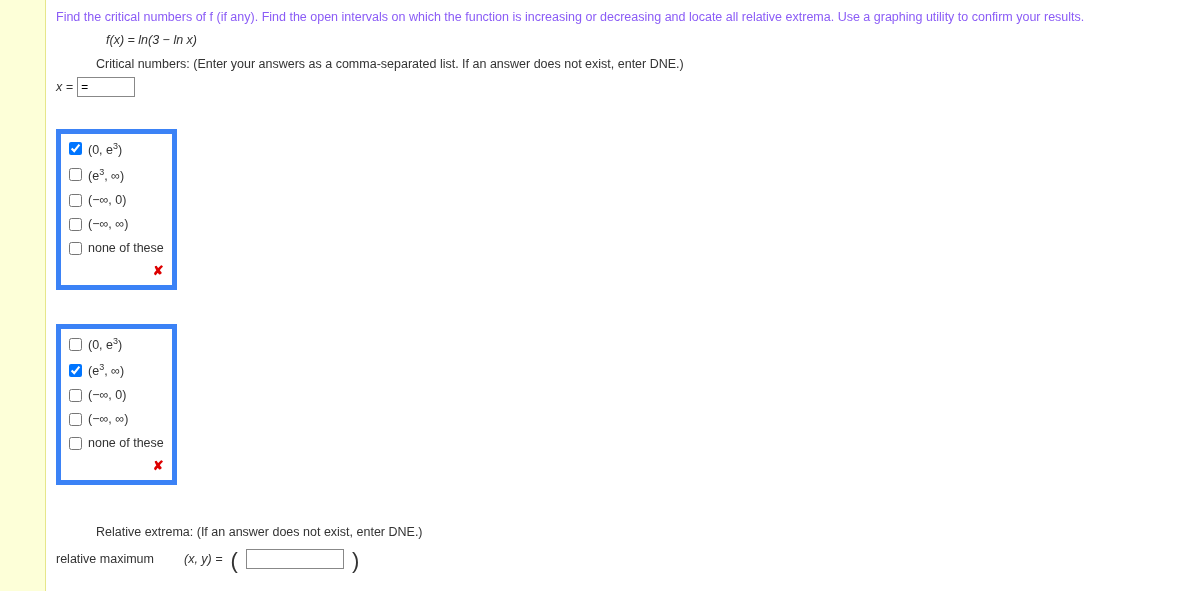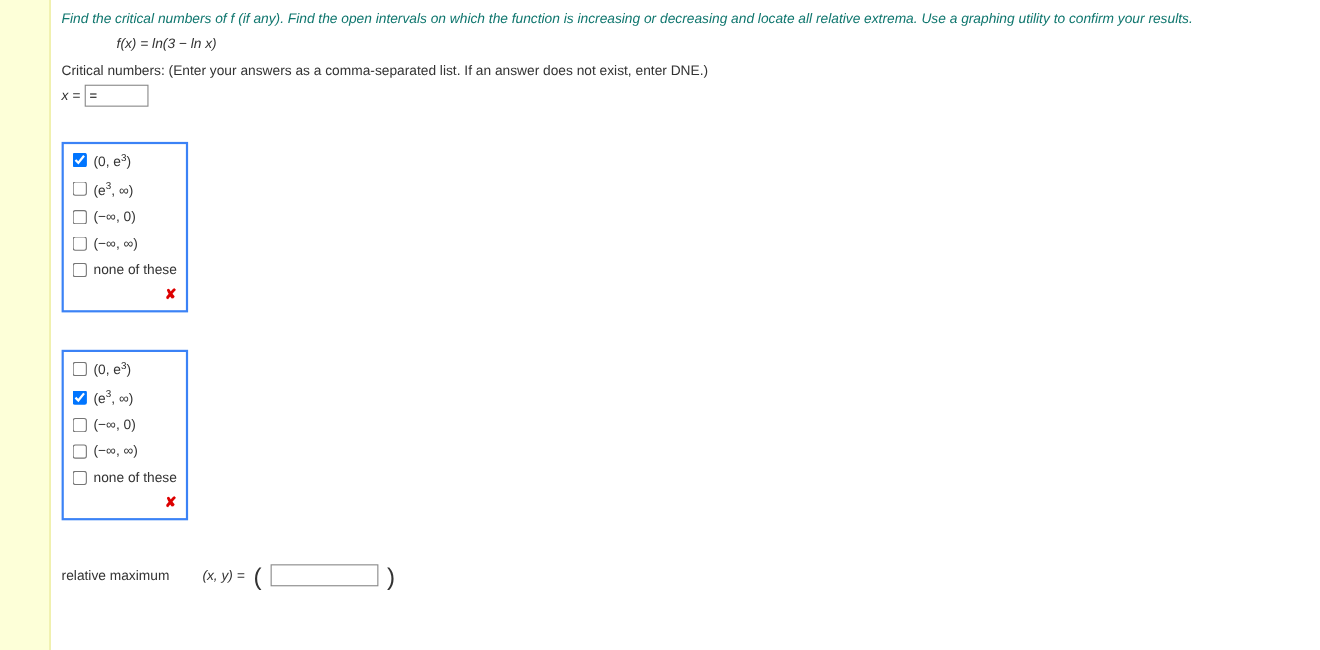--- a/index.html
+++ b/index.html
@@ -20,52 +20,52 @@
     background: #fdffd8;
     border-right: 1px solid #e6e68a;
     flex-shrink: 0;
   }
   .content {
     flex: 1;
     padding: 8px 10px 0 10px;
     position: relative;
   }
   .question-text {
-    color: #0f766e;
+    color: #8b5cf6;
     line-height: 1.5;
-    font-style: italic;
   }
   .fx-line {
     margin: 6px 0 6px 50px;
     font-style: italic;
   }
   .fx-line .fx { }
   .section-label {
     color: #333;
     margin-top: 10px;
+    margin-left: 40px;
   }
   .inline-row {
     display: flex;
     align-items: center;
     gap: 4px;
     margin: 6px 0;
   }
   .text-input {
     height: 20px;
     width: 58px;
     border: 1px solid #888;
     font-size: 12px;
     padding: 1px 3px;
     font-family: Verdana, Geneva, sans-serif;
     font-style: italic;
   }
   .text-input.wide { width: 98px; font-style: normal;}
   .x-eq { font-style: italic; }
   .checkbox-group {
-    border: 2px solid #3b82f6;
+    border: 5px solid #3b82f6;
     display: inline-block;
     margin-top: 4px;
     padding: 2px 0;
   }
   .cb-row {
     display: flex;
     align-items: center;
     padding: 5px 8px;
     gap: 6px;
   }
@@ -171,20 +171,21 @@
         <input type="checkbox" style="">
         <span class="cb-label">none of these</span>
       </div>
       <div class="feedback-row">
         <span class="x-mark">✘</span>
       </div>
     </div>
 
     <div class="spacer"></div>
 
+    <div class="section-label">Relative extrema: (If an answer does not exist, enter DNE.)</div>
 
     <div class="extrema-row">
       <span class="extrema-label">relative maximum</span>
       <span class="xy-eq">(x, y) =</span>
       <span class="paren">(</span>
       <input class="text-input wide" type="text" value="" style="">
       <span class="paren">)</span>
     </div>
 
     

